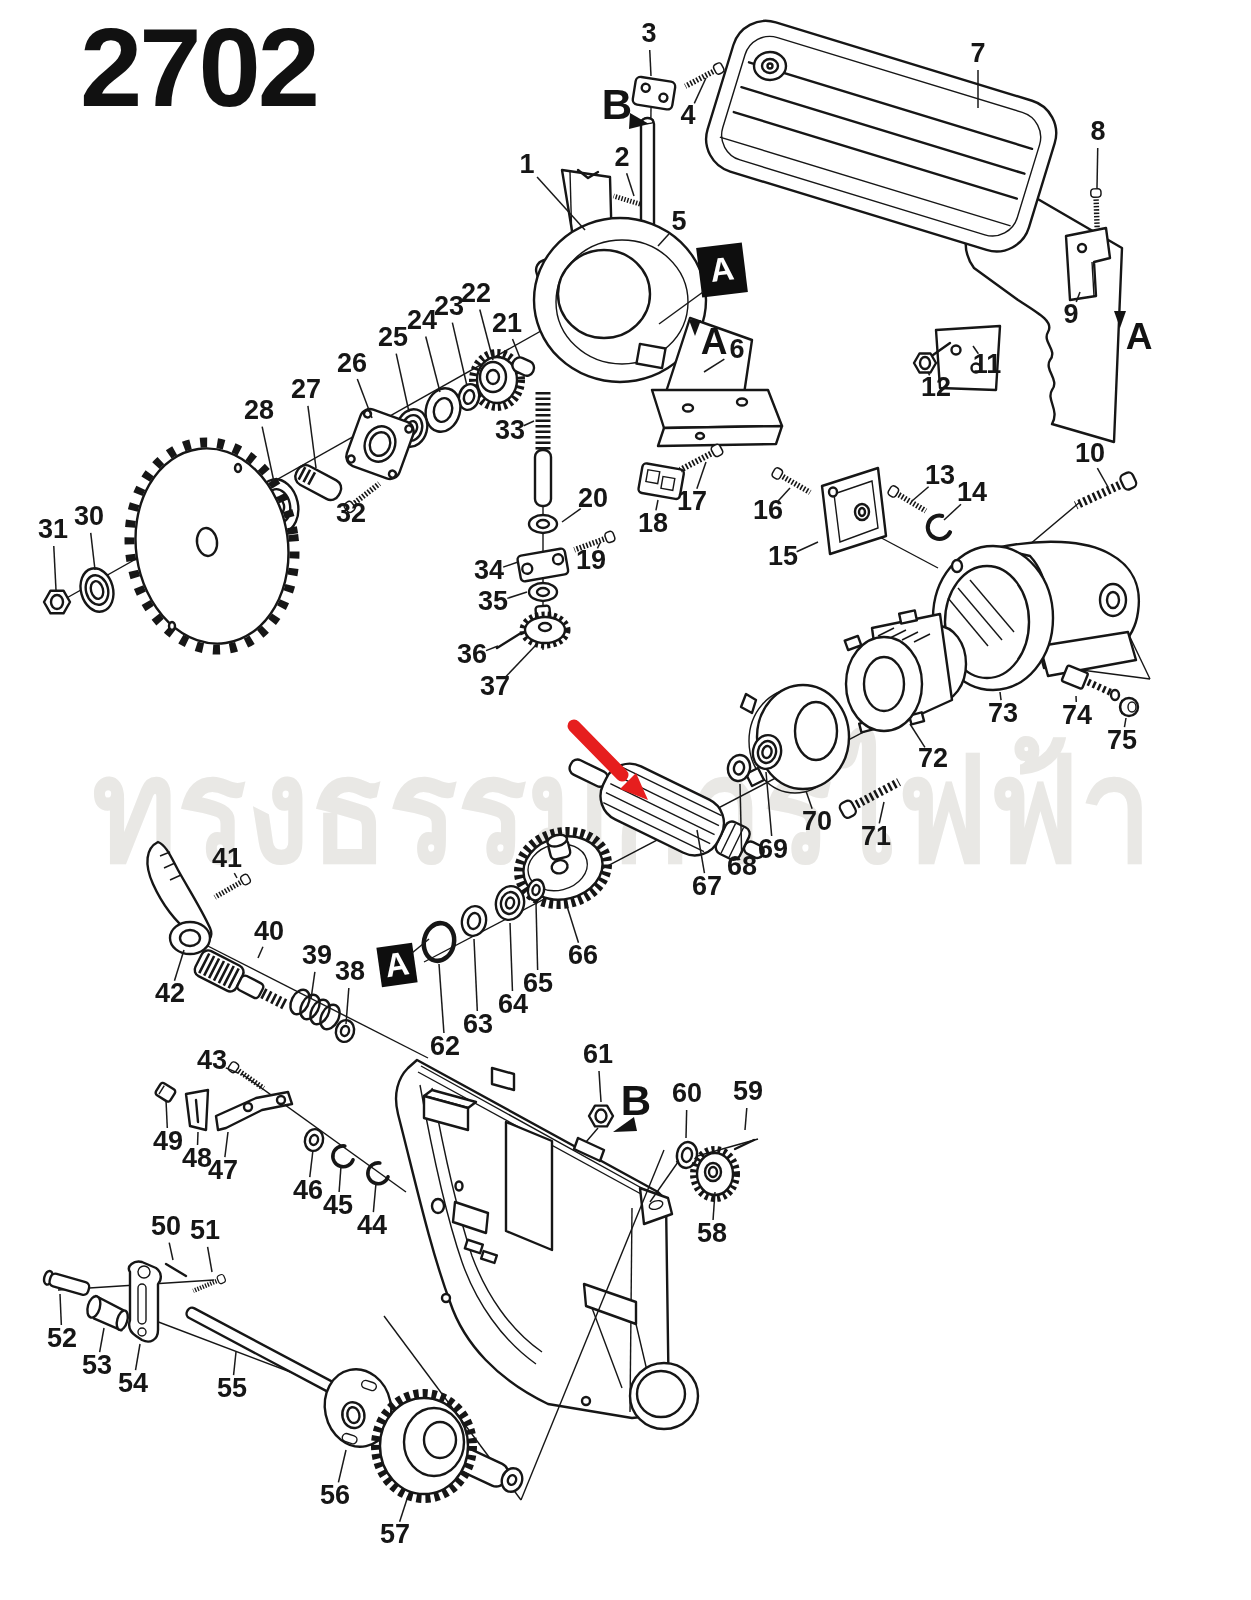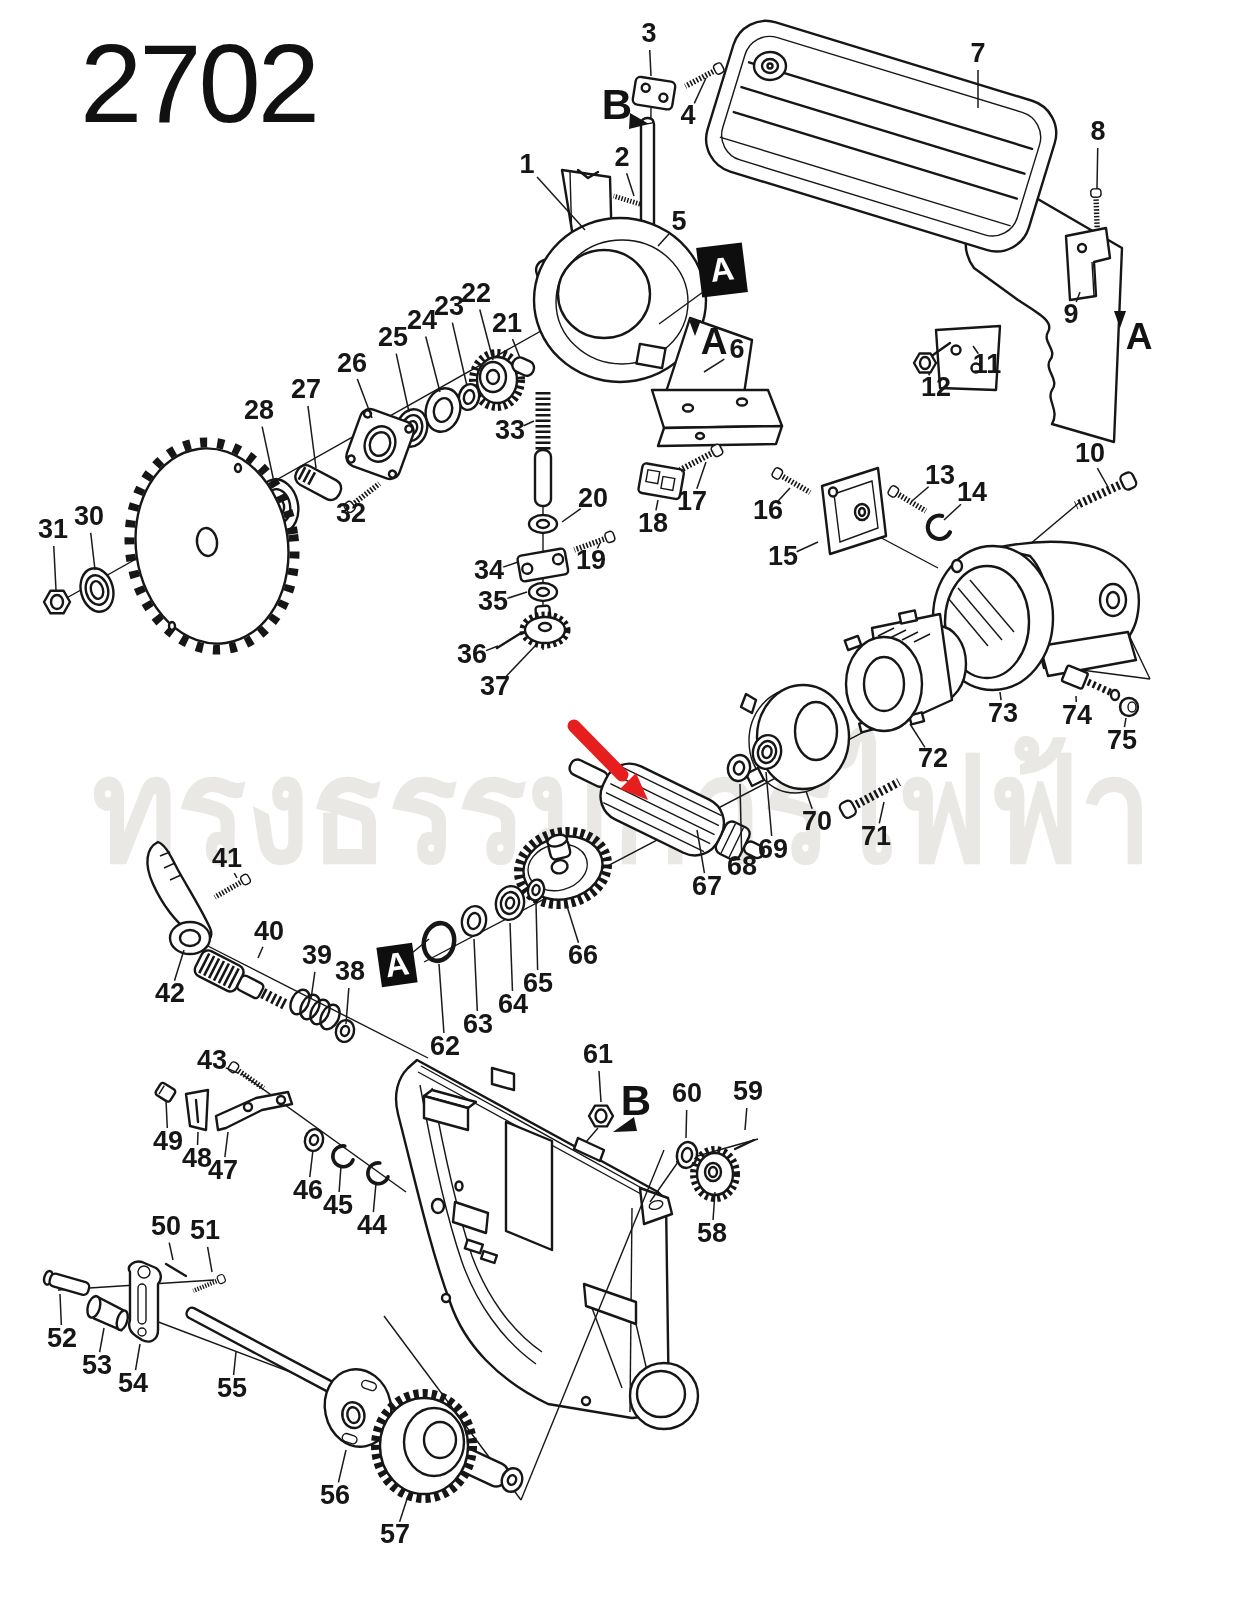--- a/index.html
+++ b/index.html
@@ -1,19 +1,19 @@
 <!DOCTYPE html>
 <html><head>
 <meta charset="utf-8">
 <style>
   html,body{margin:0;padding:0;background:#fff;}
   .stage{position:relative;width:1251px;height:1600px;background:#fff;overflow:hidden;
          font-family:"Liberation Sans",sans-serif;}
   .stage svg{position:absolute;left:0;top:0;}
-  .title{position:absolute;left:80px;top:28px;font-size:112px;font-weight:400;
+  .title{position:absolute;left:80px;top:12px;font-size:112px;font-weight:700;
          letter-spacing:-3px;color:#111;line-height:1;}
   
   .fw{fill:#fff;stroke:#161616;stroke-width:2.4;stroke-linejoin:round;}
   .ln{fill:none;stroke:#161616;stroke-width:2.4;stroke-linecap:round;stroke-linejoin:round;}
   .thin{fill:none;stroke:#161616;stroke-width:1.4;}
   .th{fill:none;stroke:#161616;stroke-dasharray:2.6 2.9;}
   .teeth{fill:none;stroke:#161616;}
   .leader{stroke:#1a1a1a;stroke-width:1.5;}
   .pn{font:700 27px "Liberation Sans",sans-serif;fill:#161616;text-anchor:middle;dominant-baseline:middle;}
   .mbox{fill:#0e0e0e;}

